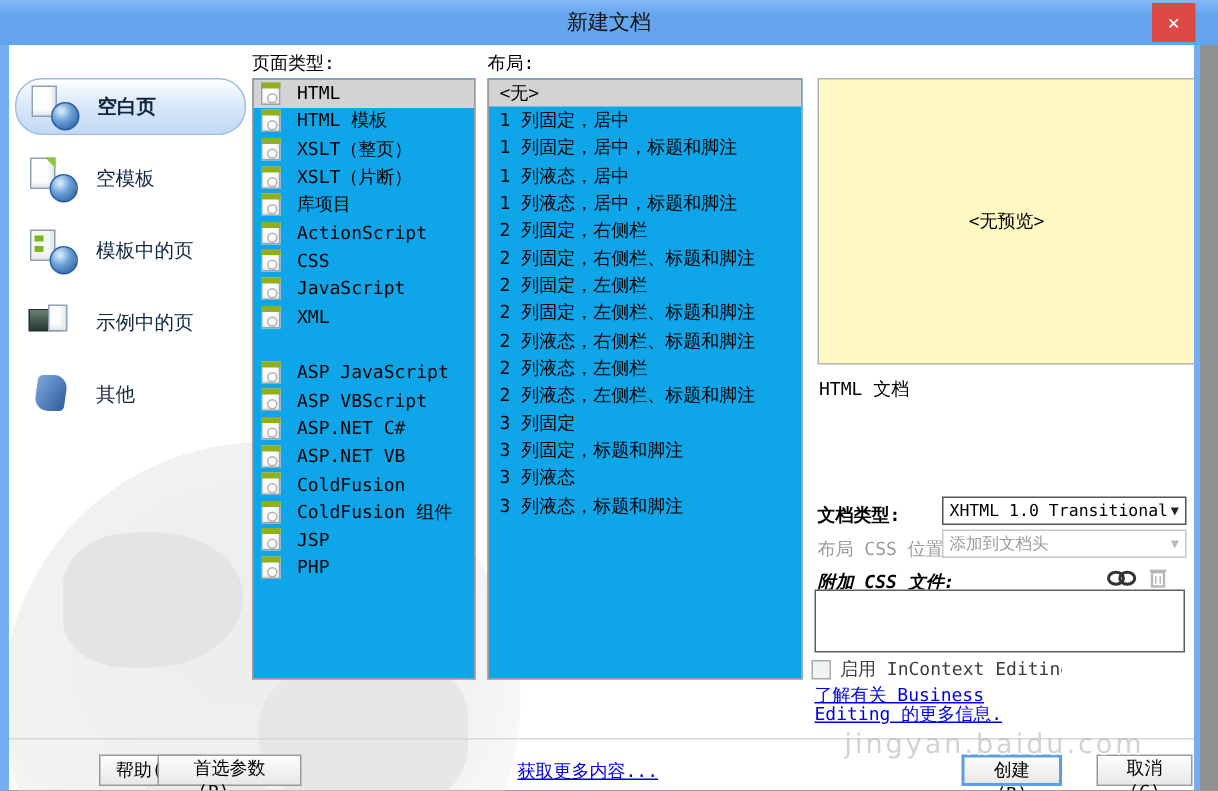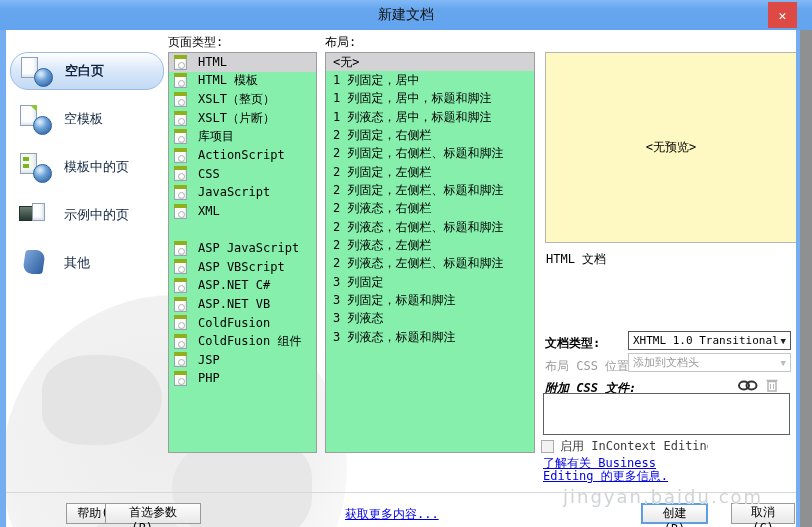--- a/index.html
+++ b/index.html
@@ -78,21 +78,21 @@
     transform:skewX(-8deg);
   }
 
   
   .col-label { position:absolute; z-index:2; font-size:12px; color:#000; }
   #pagetype-label { left:168px; top:34px; }
   #layout-label   { left:325px; top:34px; }
 
   
   .listbox {
-    position:absolute; top:52px; background:#86efac; border:1px solid #9d9d9d;
+    position:absolute; top:52px; background:#0ea5e9; border:1px solid #9d9d9d;
     z-index:2; overflow:hidden;
   }
   #pagetype-list { left:168px; width:149px; height:401px; }
   #layout-list   { left:325px; width:210px; height:401px; }
   .pt-row { display:flex; align-items:center; height:18.6px; padding-left:5px; cursor:default; white-space:nowrap; }
   .pt-row.gap { pointer-events:none; }
   .pt-row .doc-icon {
     position:relative; width:13px; height:15px; margin-right:11px; flex:0 0 13px;
     background:#fdfdfd; border:1px solid #9aa4ad; box-shadow:inset -1px -1px 2px #e2e6ea;
   }
@@ -295,36 +295,36 @@
       <div class="lay-row row-selected">
         <span>&lt;无&gt;</span>
       </div>
       <div class="lay-row">
         <span>1 列固定，居中</span>
       </div>
       <div class="lay-row">
         <span>1 列固定，居中，标题和脚注</span>
       </div>
       <div class="lay-row">
+        <span>1 列液态，居中</span>
+      </div>
+      <div class="lay-row">
         <span>1 列液态，居中，标题和脚注</span>
       </div>
       <div class="lay-row">
         <span>2 列固定，右侧栏</span>
       </div>
       <div class="lay-row">
         <span>2 列固定，右侧栏、标题和脚注</span>
       </div>
       <div class="lay-row">
         <span>2 列固定，左侧栏</span>
       </div>
       <div class="lay-row">
         <span>2 列固定，左侧栏、标题和脚注</span>
-      </div>
-      <div class="lay-row">
-        <span>2 列液态，右侧栏</span>
       </div>
       <div class="lay-row">
         <span>2 列液态，右侧栏、标题和脚注</span>
       </div>
       <div class="lay-row">
         <span>2 列液态，左侧栏</span>
       </div>
       <div class="lay-row">
         <span>2 列液态，左侧栏、标题和脚注</span>
       </div>

